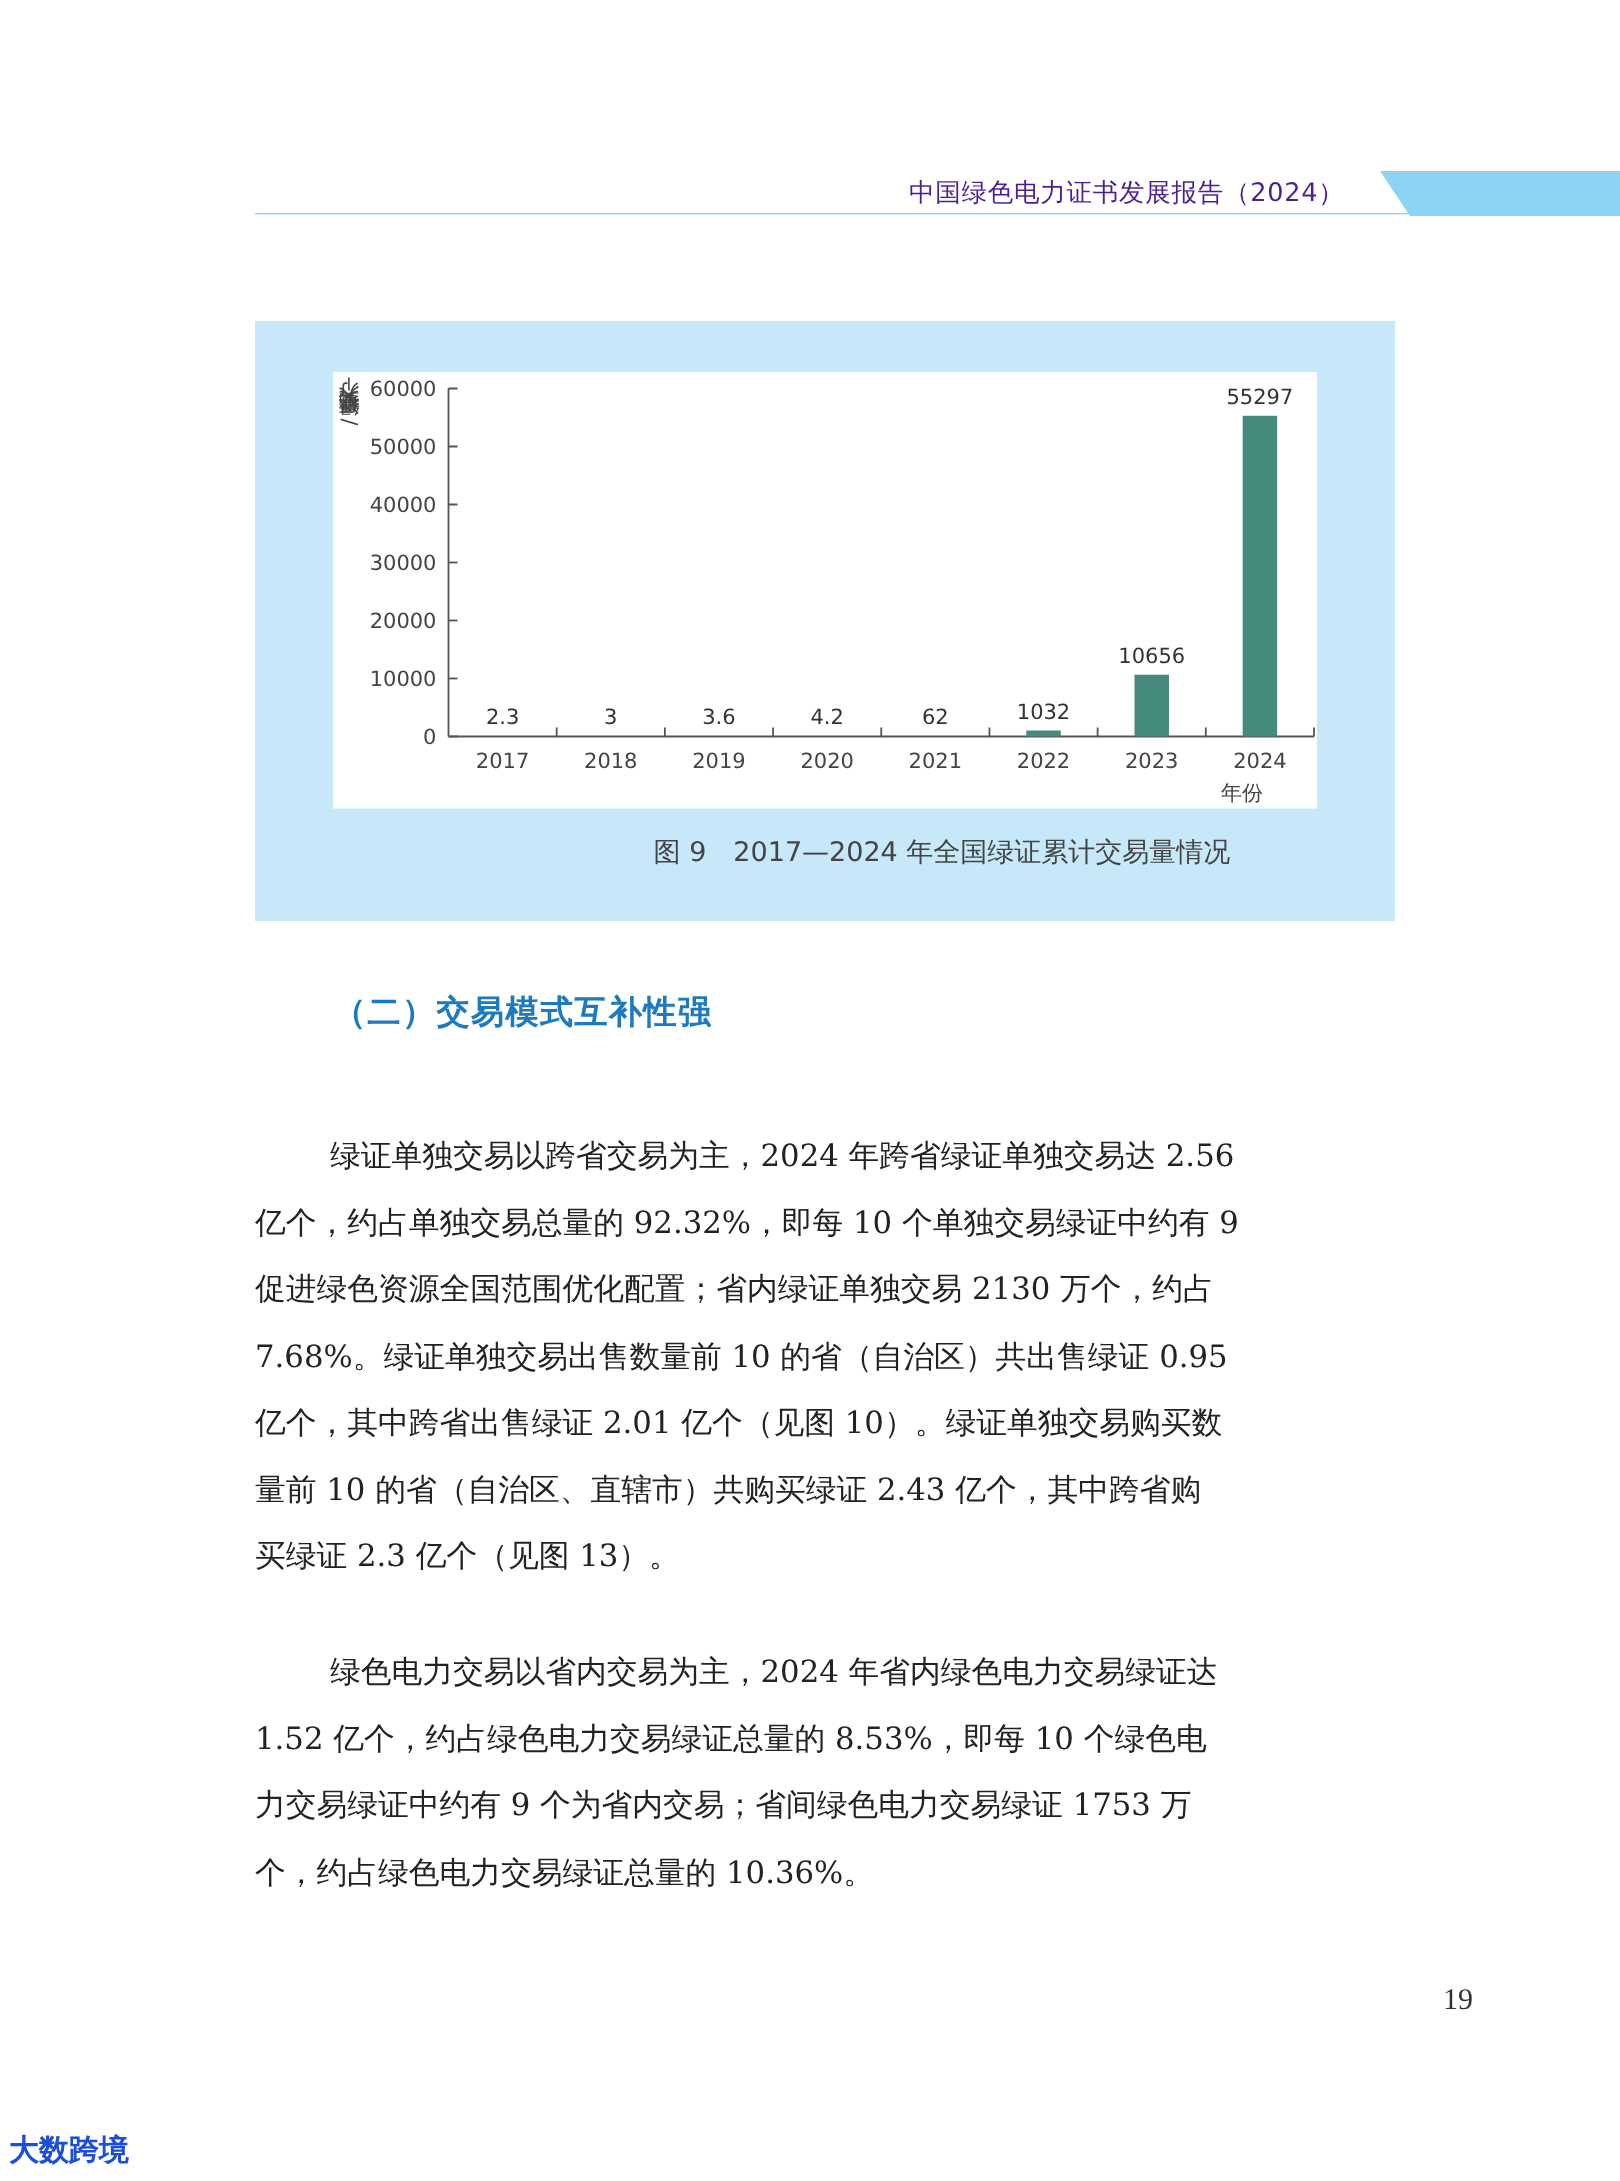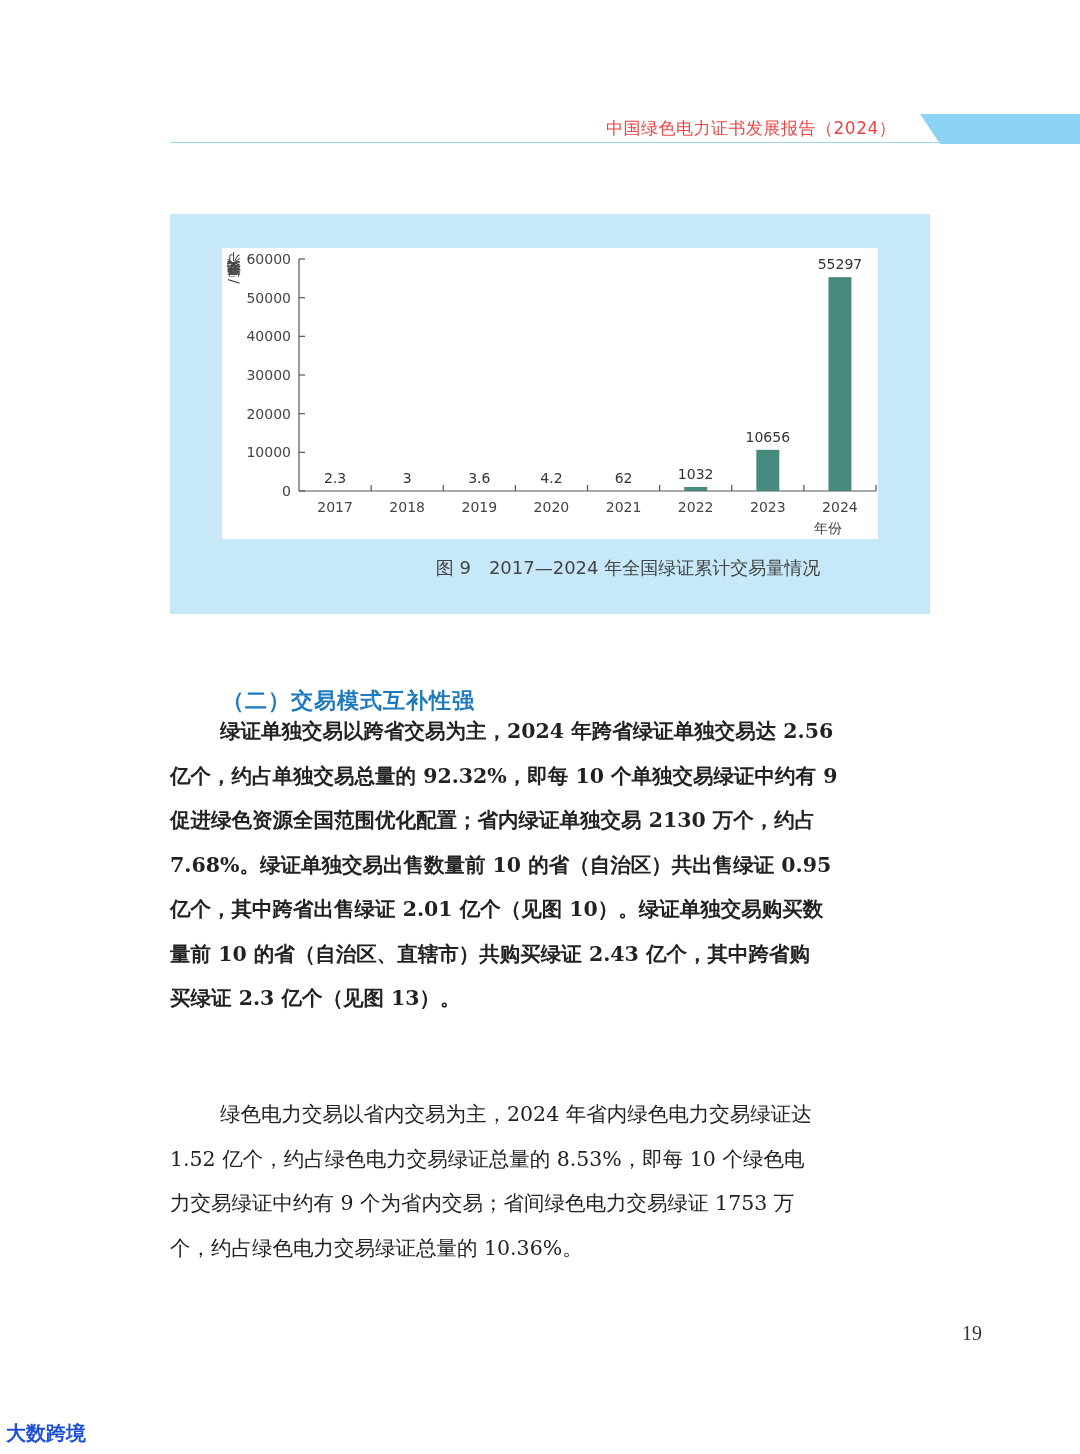--- a/index.html
+++ b/index.html
@@ -1,27 +1,27 @@
 <!DOCTYPE html>
 <html><head>
 <meta charset="utf-8">
 <style>
   html, body { margin:0; padding:0; }
   body { width:1080px; height:1454px; background:#ffffff; position:relative; overflow:hidden;
          font-family:"DejaVu Sans","Liberation Sans",sans-serif; }
   .hdr-line { position:absolute; left:170px; top:142px; width:770px; height:1px; background:#9fd6f0; }
-  .hdr-title { position:absolute; left:606px; top:117px; font-size:17px; color:#ef4444; letter-spacing:0.5px; }
+  .hdr-title { position:absolute; left:606px; top:117px; font-size:17px; color:#4c1d95; letter-spacing:0.5px; }
   .hdr-tab { position:absolute; left:920px; top:114px; width:160px; height:30px; background:#8dd4f4;
              clip-path: polygon(0 0, 100% 0, 100% 100%, 20px 100%); }
   .panel { position:absolute; left:170px; top:214px; width:760px; height:400px; background:#c6e8f8; }
   .chart { position:absolute; left:222px; top:248px; width:656px; height:291px; background:#ffffff; }
   .caption { position:absolute; left:170px; top:556px; width:916px; text-align:center; font-size:18px; color:#444; }
   .ylabel { position:absolute; left:224px; top:276px; width:20px; font-size:14px; color:#444;
             writing-mode: vertical-rl; transform: rotate(180deg); letter-spacing:1px; }
-  .section-title { position:absolute; left:222px; top:686px; font-size:22px; font-weight:bold; color:#1e7ac0; letter-spacing:1px; }
+  .section-title { position:absolute; left:222px; top:660px; font-size:22px; font-weight:bold; color:#1e7ac0; letter-spacing:1px; }
   .para { position:absolute; left:170px; width:760px; font-family:"DejaVu Serif","Liberation Serif",serif;
           font-size:20.5px; color:#222; line-height:44.5px; text-align:justify; text-align-last:left; }
   .para .ind { display:inline-block; width:50px; }
   .pagenum { position:absolute; left:940px; top:1322px; font-family:"Liberation Serif",serif; font-size:20px; color:#333;margin-left:22px; }
   .watermark { position:absolute; left:6px; top:1420px; font-size:20px; color:#1d4ed8; font-weight:bold; }
   svg text { font-family:"DejaVu Sans","Liberation Sans",sans-serif; }
 </style>
 </head>
 <body>
 
@@ -76,21 +76,21 @@
       <text x="839.9375" y="269.18493333333333" text-anchor="middle" font-size="14" fill="#333">55297</text>
       <text x="839.9375" y="512" text-anchor="middle" font-size="14" fill="#444">2024</text>
       <text x="828" y="533" text-anchor="middle" font-size="14" fill="#444">年份</text>
     </svg>
 </div>
 <div class="ylabel">绿证交易量/万个</div>
 <div class="caption">图 9　2017—2024 年全国绿证累计交易量情况</div>
 
 <div class="section-title">（二）交易模式互补性强</div>
 
-<div class="para" id="para0" style="top:709px;font-weight:bold;">
+<div class="para" id="para0" style="top:748px;">
     <div><span class="ind"></span><span>绿证单独交易以跨省交易为主，2024 年跨省绿证单独交易达 2.56</span></div>
     <div><span>亿个，约占单独交易总量的 92.32%，即每 10 个单独交易绿证中约有 9</span></div>
     <div><span>促进绿色资源全国范围优化配置；省内绿证单独交易 2130 万个，约占</span></div>
     <div><span>7.68%。绿证单独交易出售数量前 10 的省（自治区）共出售绿证 0.95</span></div>
     <div><span>亿个，其中跨省出售绿证 2.01 亿个（见图 10）。绿证单独交易购买数</span></div>
     <div><span>量前 10 的省（自治区、直辖市）共购买绿证 2.43 亿个，其中跨省购</span></div>
     <div><span>买绿证 2.3 亿个（见图 13）。</span></div>
   </div>
 <div class="para" id="para1" style="top:1092px;">
     <div><span class="ind"></span><span>绿色电力交易以省内交易为主，2024 年省内绿色电力交易绿证达</span></div>

